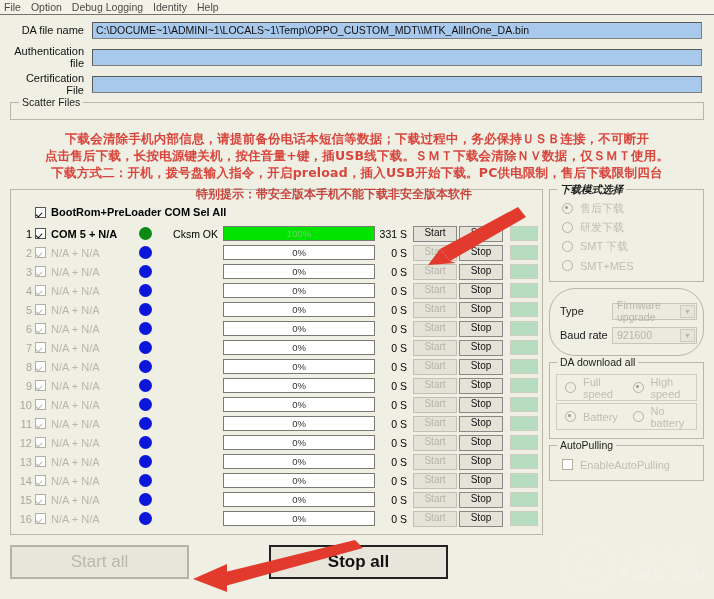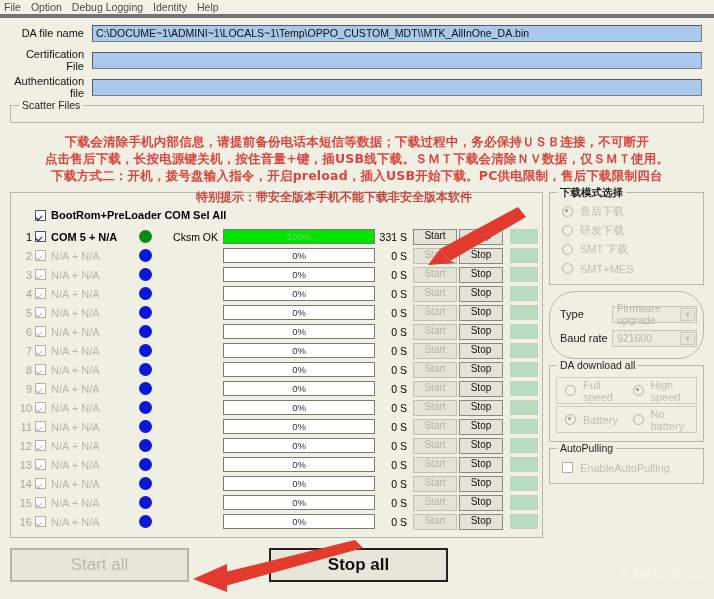--- a/index.html
+++ b/index.html
@@ -5,21 +5,21 @@
   html,body{margin:0;padding:0;}
   body{
     width:714px;height:599px;overflow:hidden;
     background:#efefe4;
     font-family:"Liberation Sans","DejaVu Sans",sans-serif;
     font-size:11px;color:#000;
     position:relative;
   }
   
   .menubar{
-    height:14px;background:#f4f2e7;border-bottom:4px solid #737373;
+    height:14px;background:#f4f2e7;border-bottom:1px solid #737373;
     display:flex;align-items:center;padding-left:4px;gap:10px;
     font-size:10.5px;color:#4a4a46;
   }
   .menubar span{cursor:default;white-space:nowrap;}
 
   
   .topfields{padding:6px 12px 0 12px;}
   .frow{display:flex;align-items:center;height:18px;margin-bottom:9px;}
   .flabel{width:72px;text-align:right;padding-right:8px;font-size:11px;color:#111;}
   .finput{
@@ -103,21 +103,21 @@
   }
   .btn.dim{color:#b5b3a8;border-color:#c2c0b4;}
   .statusbox{width:26px;height:13px;background:#b7ddc0;border:1px solid #cfcdc0;margin-left:5px;}
 
   
   .rightcol{flex:1;margin-left:6px;display:flex;flex-direction:column;gap:6px;}
   .rgroup{border:1px solid #b8b6a8;position:relative;padding:9px 6px 6px 6px;}
   .rgroup .gtitle{
     position:absolute;top:-7px;left:7px;background:#efefe4;padding:0 3px;font-size:10.5px;color:#222;
   }
-  .rgroup .gtitle.dimtitle{color:#1b1b1b;font-weight:bold;}
+  .rgroup .gtitle.dimtitle{color:#1b1b1b;font-weight:bold;font-style:italic;}
   .radio{
     width:9px;height:9px;border:1px solid #b3b1a6;border-radius:50%;
     display:inline-block;position:relative;flex:0 0 auto;background:#efefe4;
   }
   .radio.sel::after{
     content:"";position:absolute;left:2px;top:2px;width:3px;height:3px;border-radius:50%;background:#9b998e;
   }
   .rline{display:flex;align-items:center;gap:7px;height:19px;color:#c0beb3;font-size:11px;padding-left:6px;}
 
   .fieldrow{display:flex;align-items:center;height:20px;margin:4px 0;}
@@ -171,25 +171,25 @@
   <span>Identity</span>
   <span>Help</span>
 </div>
 
 <div class="topfields">
   <div class="frow">
     <div class="flabel">DA file name</div>
     <div class="finput">C:\DOCUME~1\ADMINI~1\LOCALS~1\Temp\OPPO_CUSTOM_MDT\\MTK_AllInOne_DA.bin</div>
   </div>
   <div class="frow">
-    <div class="flabel">Certification File</div>
+    <div class="flabel">Authentication file</div>
     <div class="finput"></div>
   </div>
   <div class="frow">
-    <div class="flabel">Authentication file</div>
+    <div class="flabel">Certification File</div>
     <div class="finput"></div>
   </div>
 </div>
 
 <div class="group">
   <div class="gtitle">Scatter Files</div>
 </div>
 
 <div class="warnblock">
   <div>下载会清除手机内部信息，请提前备份电话本短信等数据；下载过程中，务必保持ＵＳＢ连接，不可断开</div>

